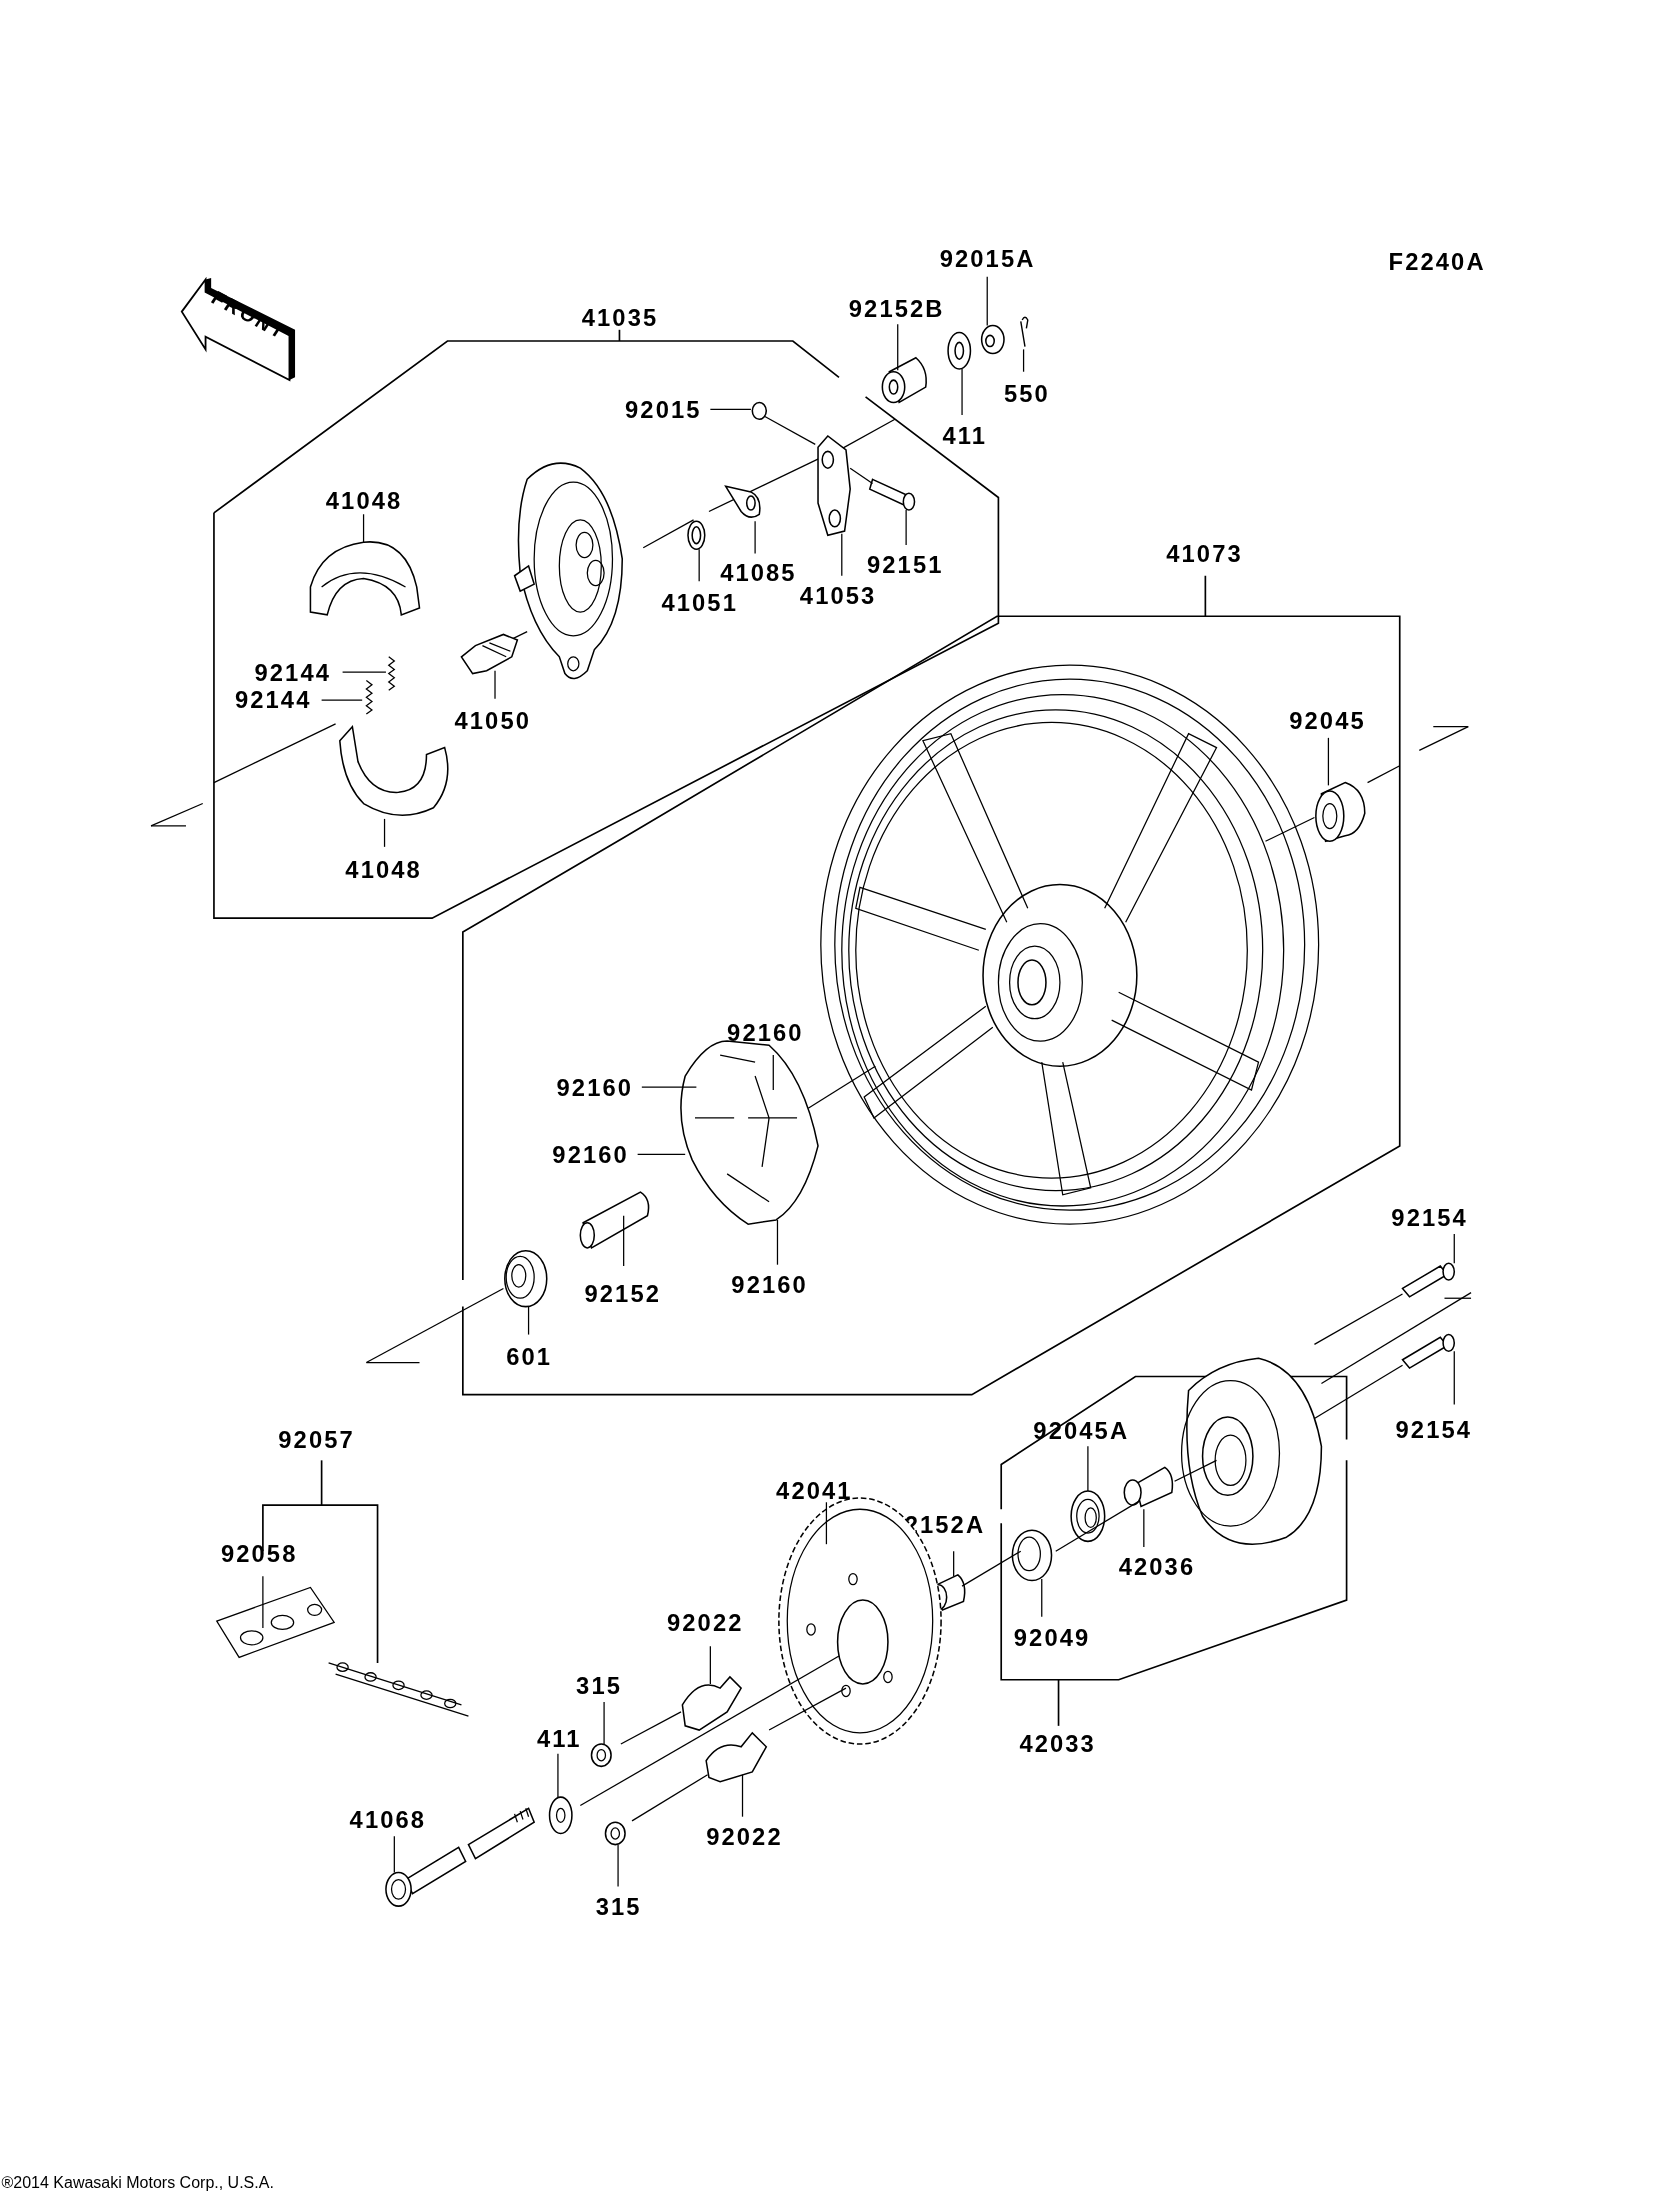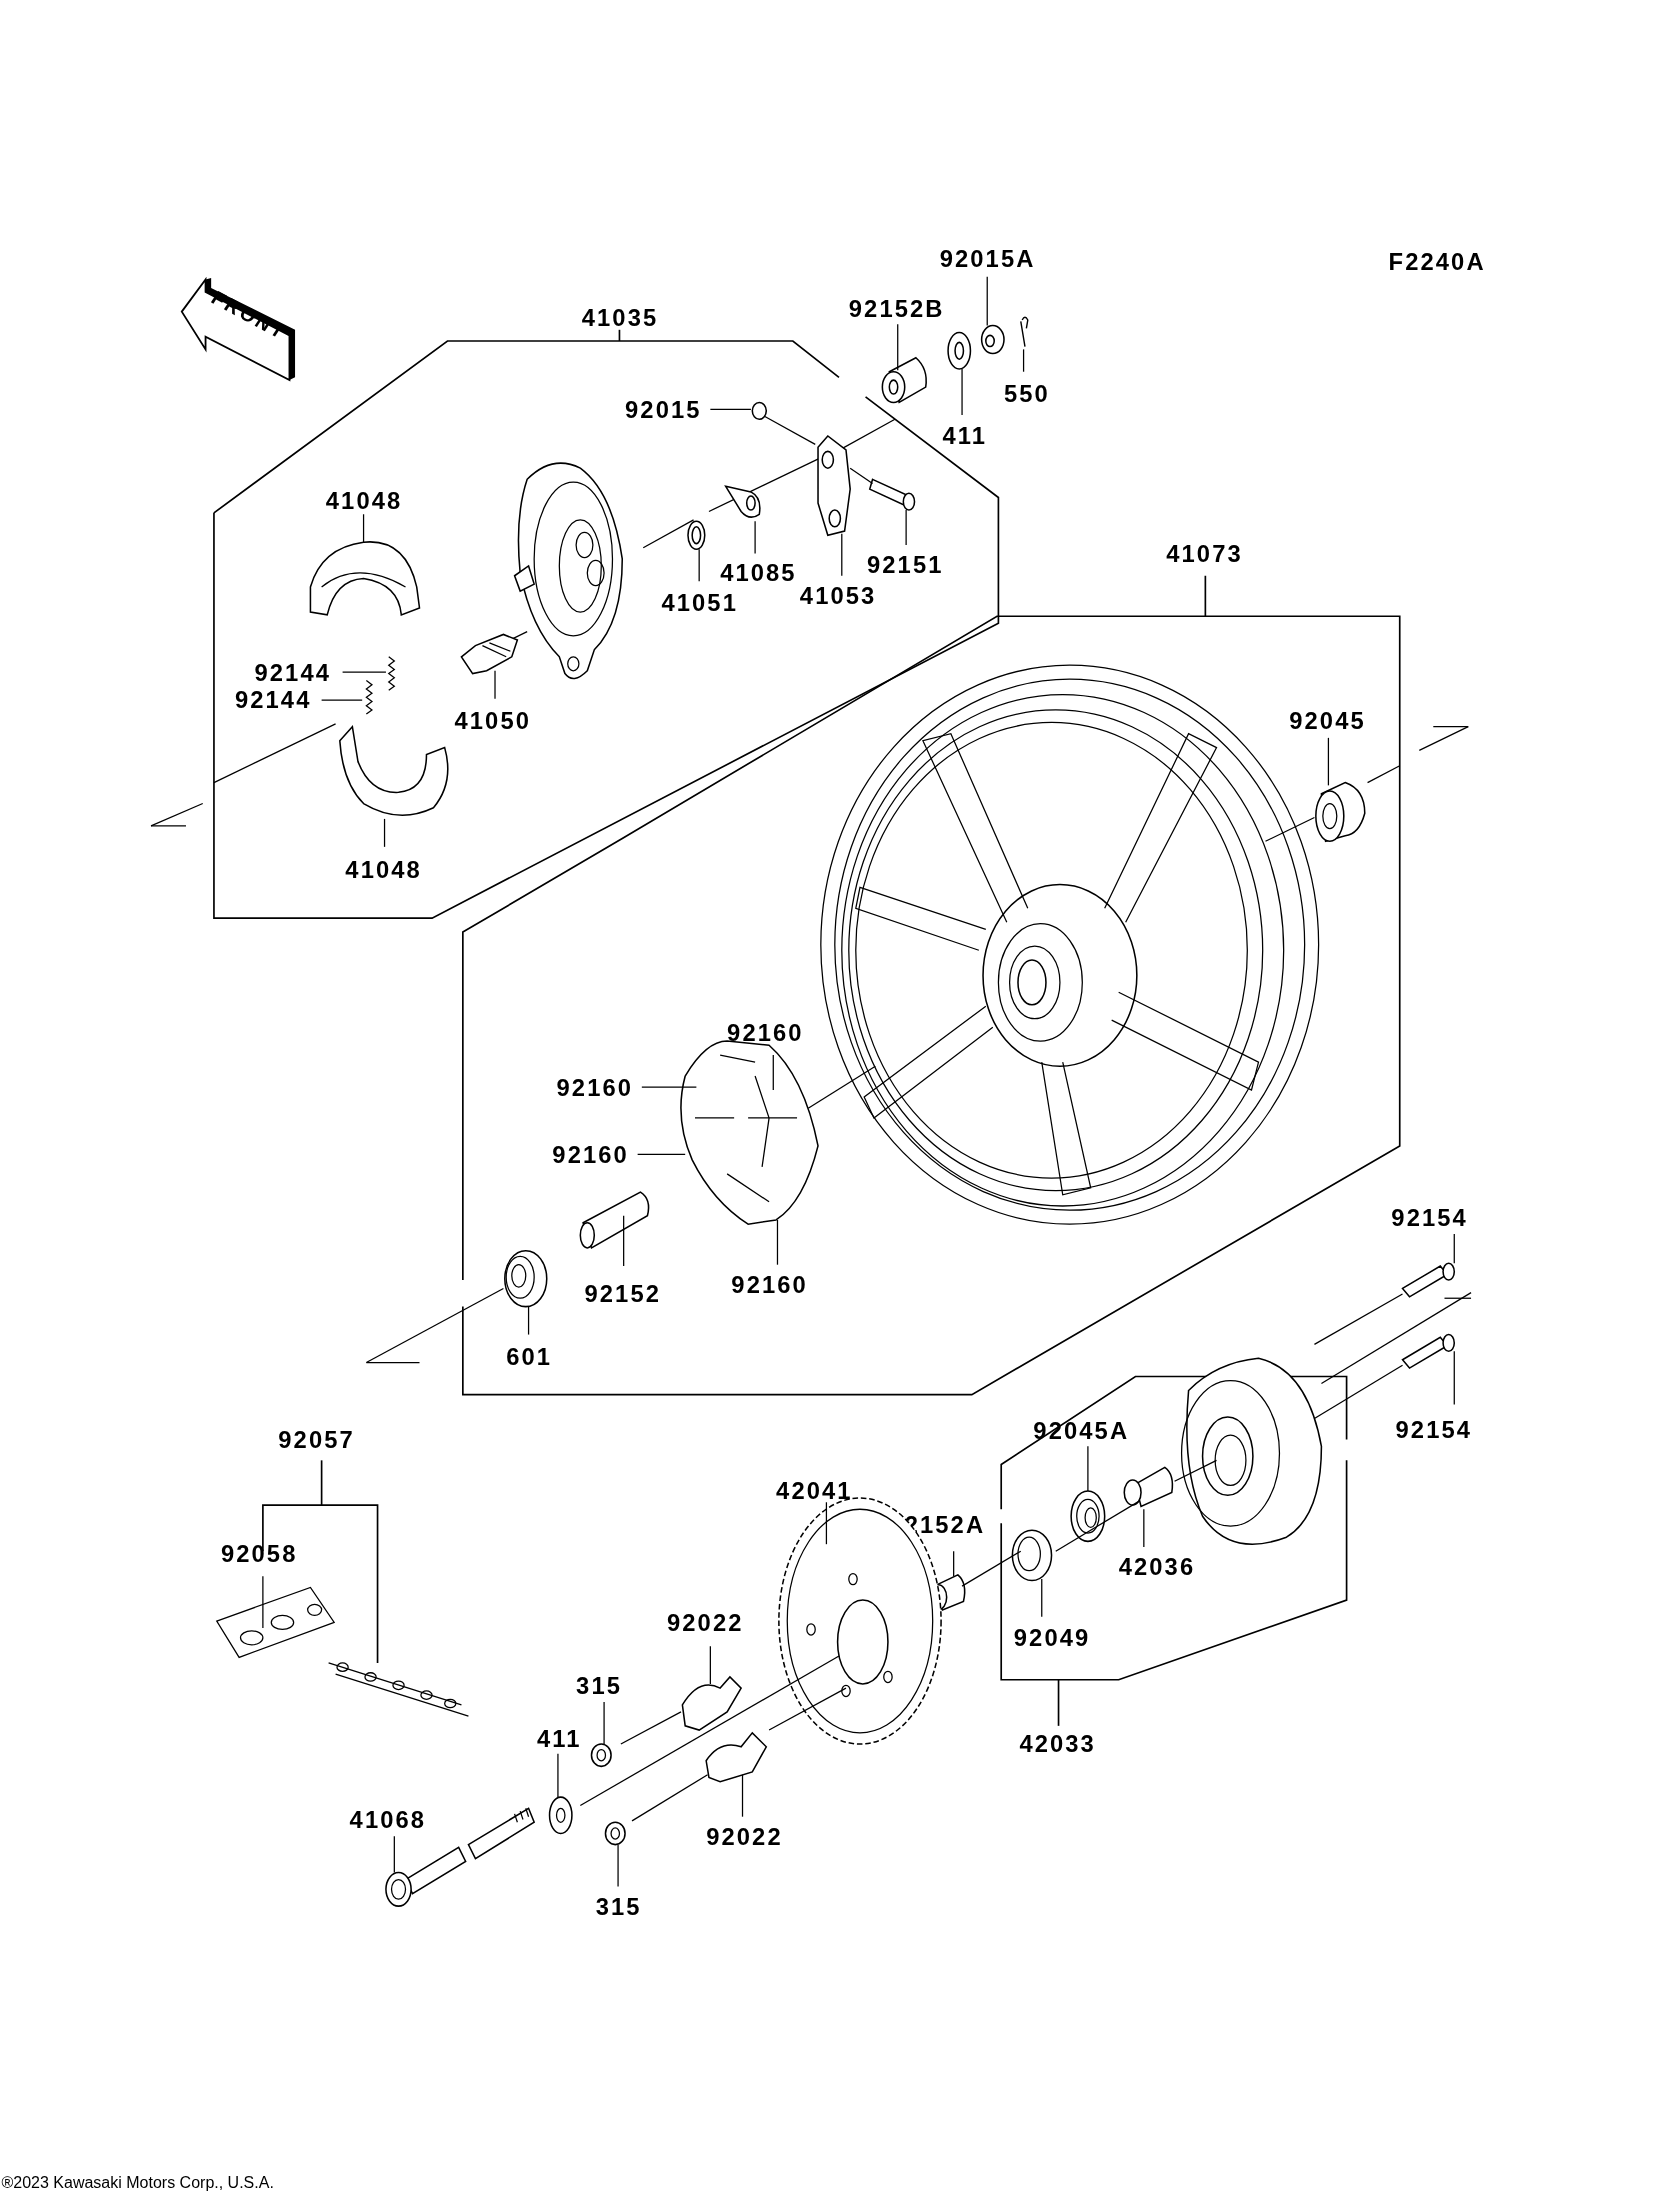--- a/index.html
+++ b/index.html
@@ -358,14 +358,14 @@
     <path class="part" d="M335,1320 L378,1294 L382,1304 L340,1330 Z"></path>
     <path class="thin" d="M368,1298 l2,6 M372,1296 l2,6 M376,1294 l2,6"></path>
     <ellipse class="part" cx="285" cy="1352" rx="9" ry="12"></ellipse>
     <ellipse class="thin" cx="285" cy="1352" rx="5" ry="7"></ellipse>
   </g>
   <line class="thin" x1="282" y1="1314" x2="282" y2="1340"></line>
   <text class="lbl" x="250" y="1308">41068</text>
 
 </svg>
 
-<div class="copyright">®2023 Kawasaki Motors Corp., U.S.A.</div>
+<div class="copyright">®2014 Kawasaki Motors Corp., U.S.A.</div>
 
 
 </body></html>

